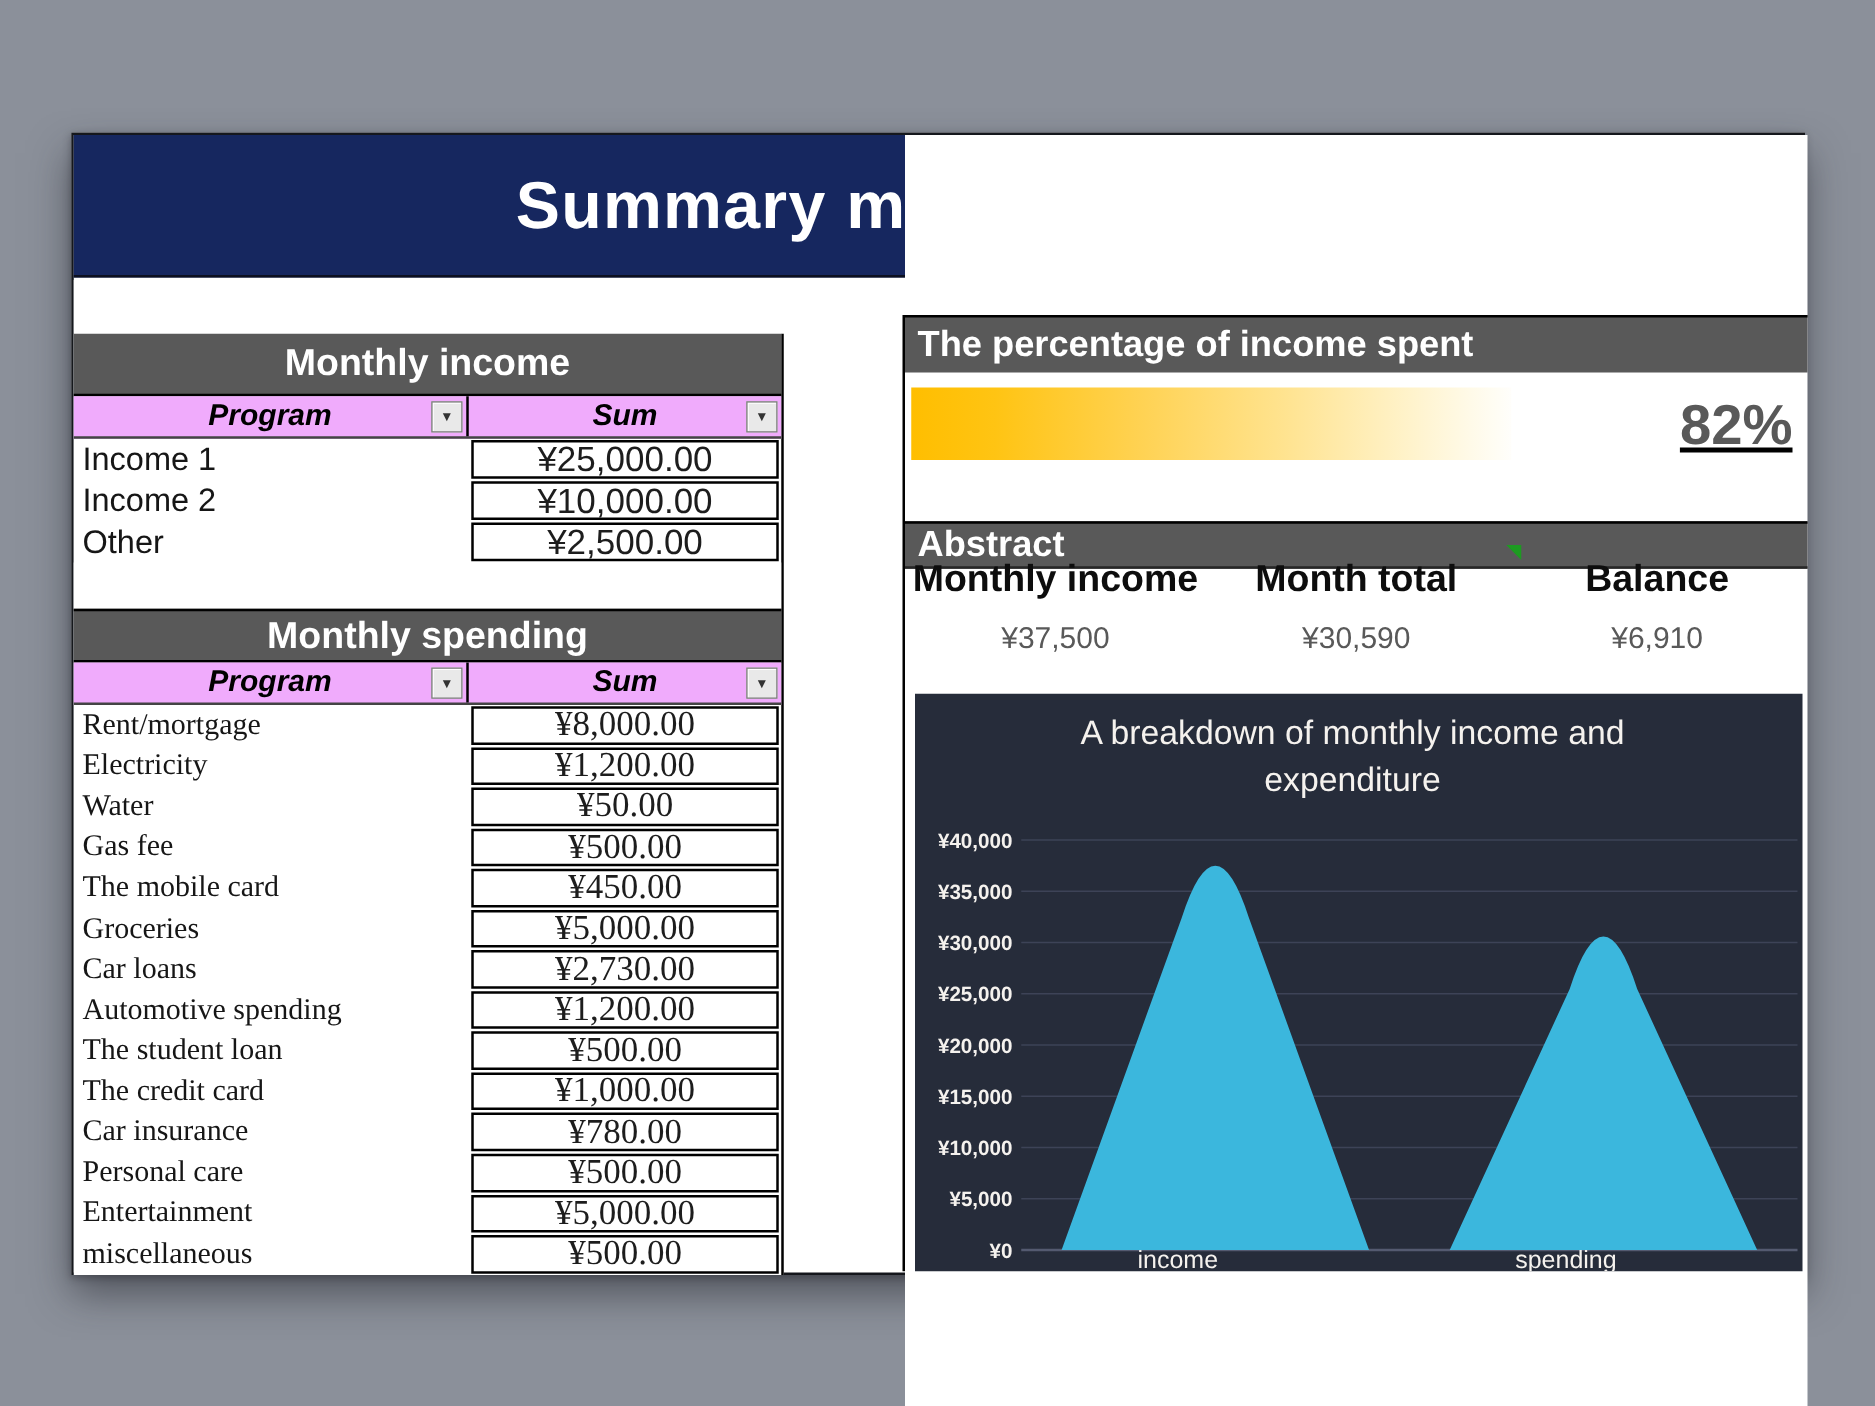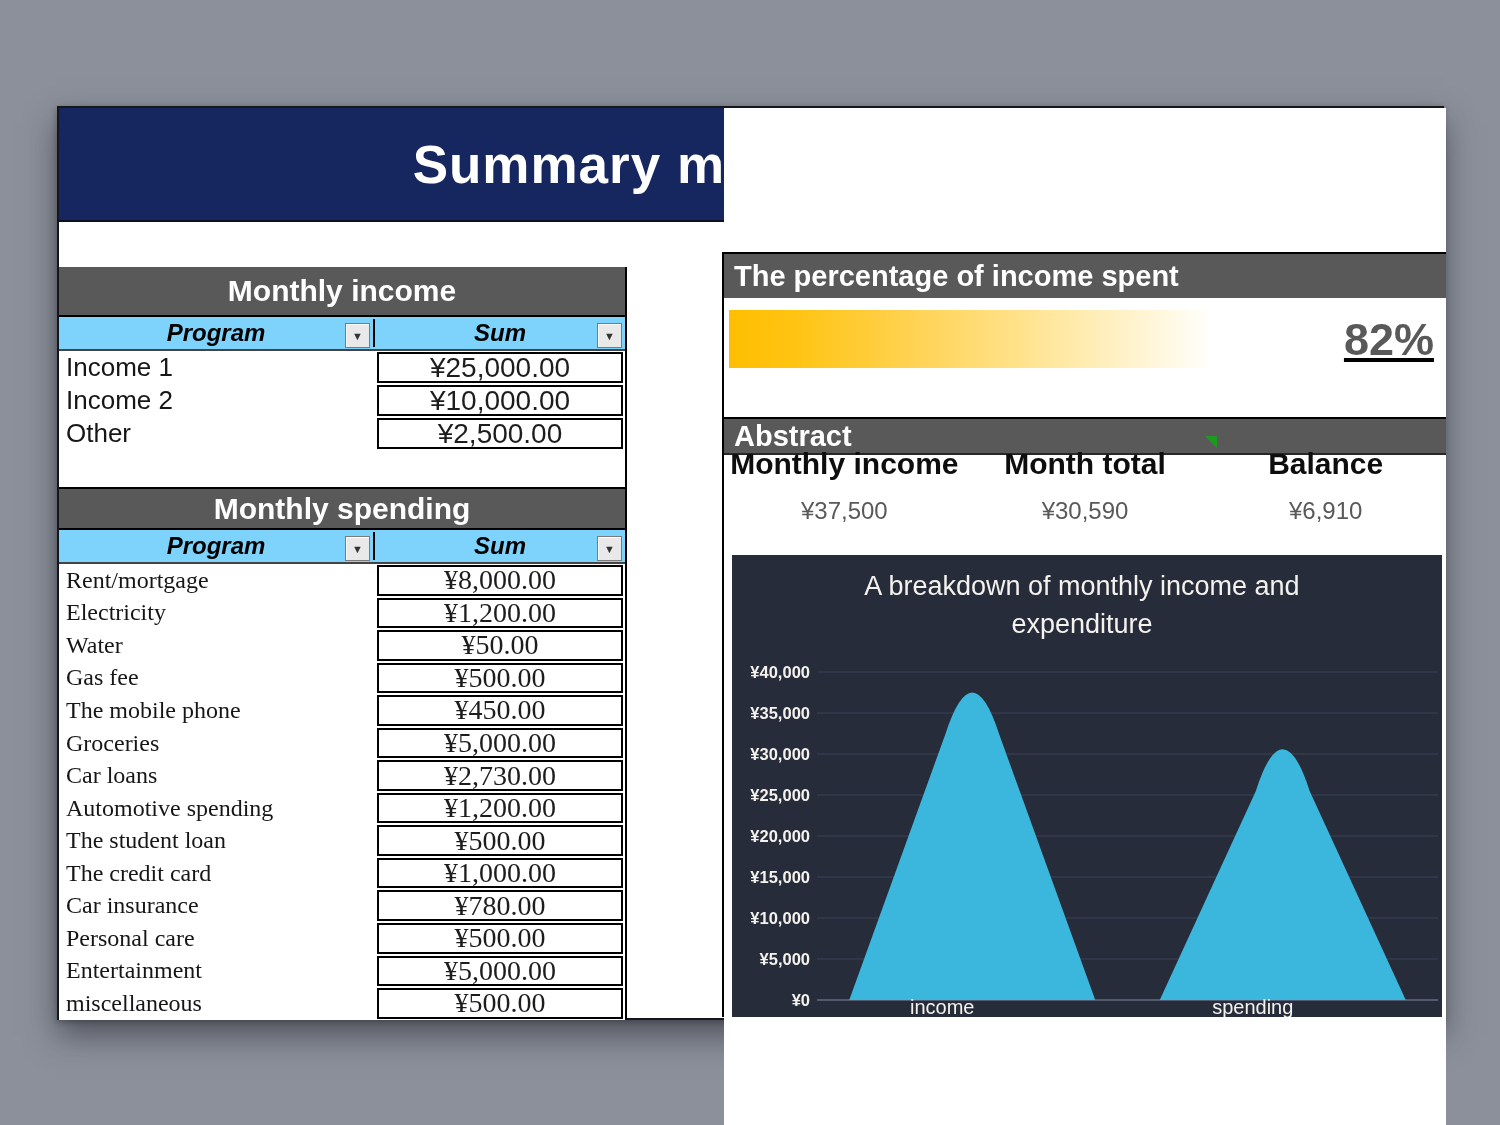--- a/index.html
+++ b/index.html
@@ -26,21 +26,21 @@
   
   .left-tables {
     position:absolute; left:0; top:159px; width:568px; height:753px;
     border-right:2px solid #000; background:#fff;
   }
   .tbl-bar {
     height:50px; background:#595959; color:#fff; font-size:30px; font-weight:bold;
     display:flex; align-items:center; justify-content:center; border-bottom:2px solid #000;
   }
   .tbl-bar.spend { height:43px; border-top:2px solid #000; }
-  .hdr-row { height:34px; display:flex; border-bottom:2px solid #444; background:#7dd3fc;align-items:center; }
+  .hdr-row { height:34px; display:flex; border-bottom:2px solid #444; background:#f0abfc; }
   .hdr-cell { position:relative; font-size:24px; font-weight:bold; font-style:italic; color:#000;
     display:flex; align-items:center; justify-content:center; }
   .hdr-cell.prog { width:316px; border-right:2px solid #000; }
   .hdr-cell.sum  { flex:1; }
   .filter-btn {
     position:absolute; right:3px; top:4px; width:25px; height:25px;
     background:#e9e9e9; border:1px solid #7a7a7a;
     box-shadow:inset 1px 1px 0 #fff;
     font-size:11px; color:#333; font-style:normal;
     display:flex; align-items:center; justify-content:center; cursor:pointer;
@@ -180,21 +180,21 @@
             <div class="sum-box serif">¥50.00</div>
           </div>
         </div>
         <div class="spend-row">
           <div class="prog-cell serif">Gas fee</div>
           <div class="sum-cell">
             <div class="sum-box serif">¥500.00</div>
           </div>
         </div>
         <div class="spend-row">
-          <div class="prog-cell serif">The mobile phone</div>
+          <div class="prog-cell serif">The mobile card</div>
           <div class="sum-cell">
             <div class="sum-box serif">¥450.00</div>
           </div>
         </div>
         <div class="spend-row">
           <div class="prog-cell serif">Groceries</div>
           <div class="sum-cell">
             <div class="sum-box serif">¥5,000.00</div>
           </div>
         </div>

